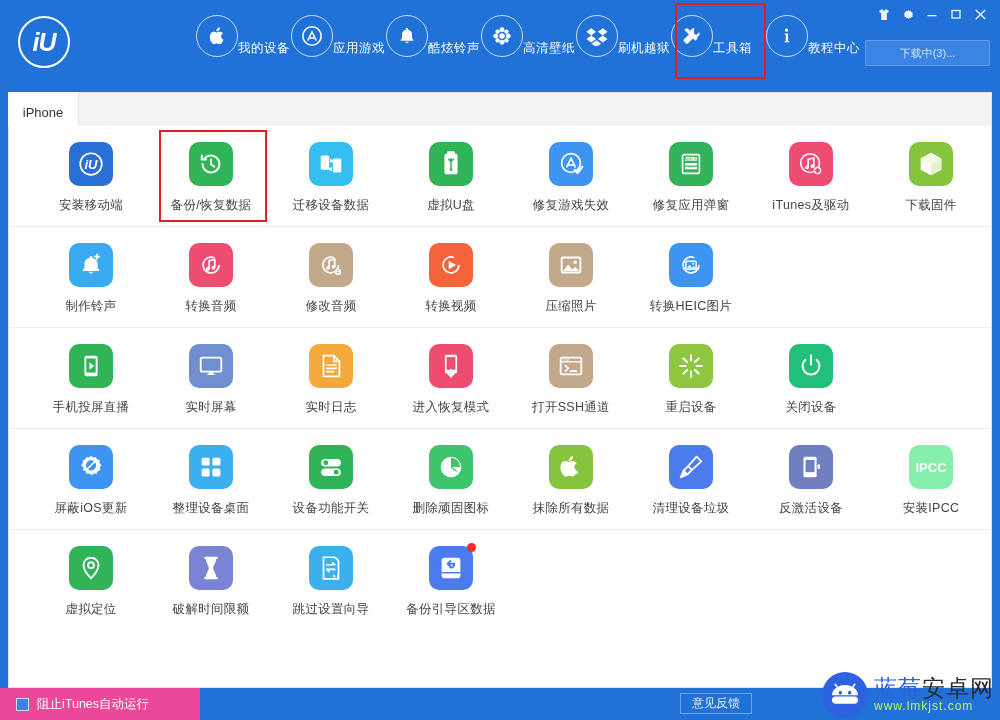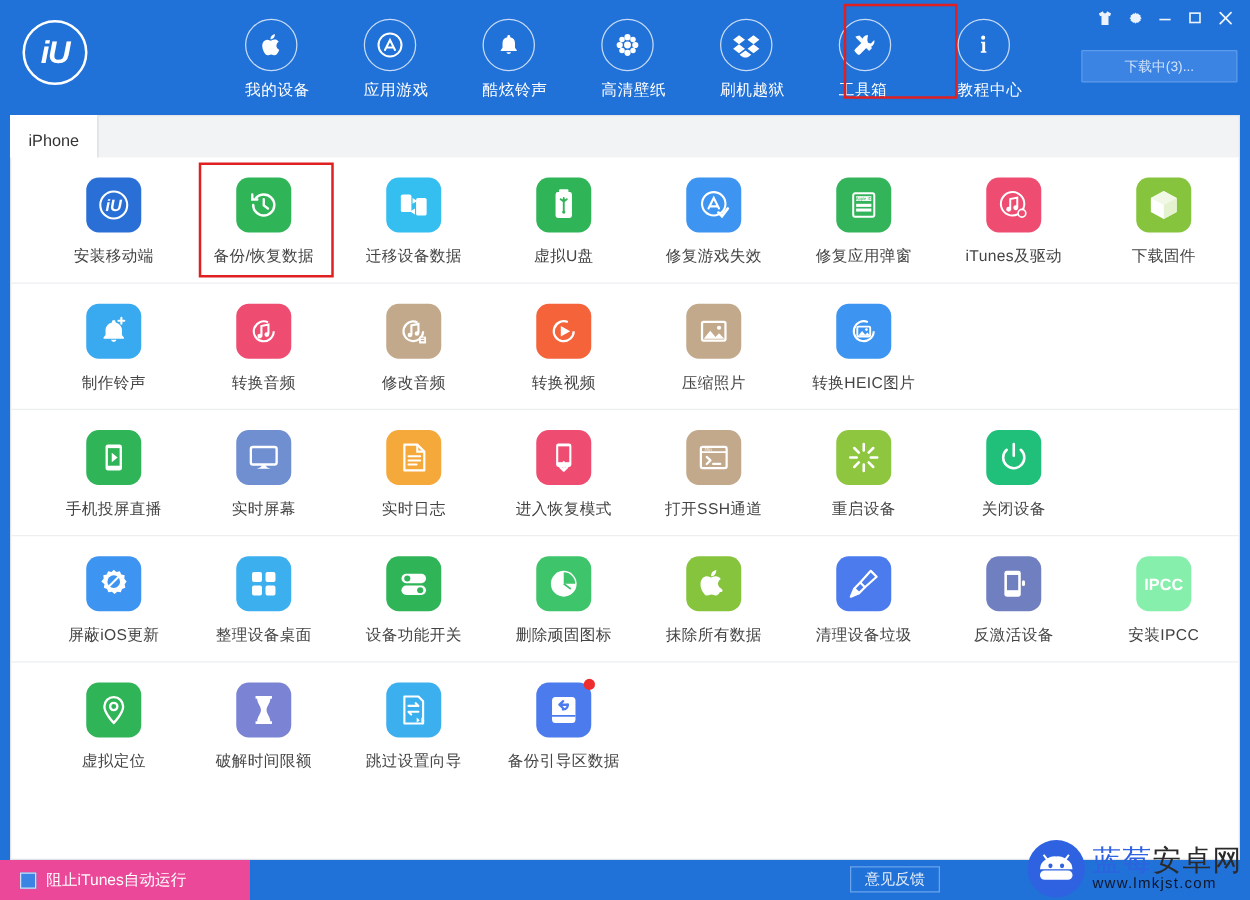--- a/index.html
+++ b/index.html
@@ -19,21 +19,21 @@
     border:2.5px solid #ffffff; display:flex; align-items:center; justify-content:center;
     color:#fff; font-weight:bold; font-size:25px; font-style:italic;
     letter-spacing:-1px;
   }
   .logo-text { margin-left:10px; color:#fff; }
   .logo-title { font-size:25px; font-weight:bold; letter-spacing:2px; line-height:28px; }
   .logo-sub { font-size:14px; line-height:17px; letter-spacing:.5px; }
 
   .nav { position:absolute; left:196px; top:10px; display:flex; }
   .nav-item {
-    width:95px; display:flex; flex-direction:column; align-items:flex-start;
+    width:95px; display:flex; flex-direction:row; align-items:flex-end;
     cursor:pointer; padding-top:5px; position:relative;
   }
   .nav-icon {
     width:42px; height:42px; border-radius:50%;
     border:1.6px solid rgba(255,255,255,.75);
     display:flex; align-items:center; justify-content:center;
     color:#fff;
   }
   .nav-label { color:#fff; font-size:12.5px; margin-top:7px; letter-spacing:.5px; }
   .nav-item.selected::after {
@@ -106,21 +106,21 @@
     border:1px solid #6aa4ec; color:#e6effb; font-size:12px;
     display:flex; align-items:center; justify-content:center; cursor:pointer;
   }
 
   
   .wm { position:absolute; right:6px; bottom:2px; display:flex; align-items:center; }
   .wm-badge { width:46px; height:46px; border-radius:50%; background:#2f62e0; display:flex; align-items:center; justify-content:center; }
   .wm-txt { margin-left:6px; }
   .wm-main { font-size:23px; font-weight:normal; color:#2a2a2a; letter-spacing:1px; line-height:22px; }
   .wm-main .blue { color:#2f62e0; }
-  .wm-sub { font-size:12px; color:#0f172a; letter-spacing:1px; line-height:14px; }
+  .wm-sub { font-size:12px; color:#bef264; letter-spacing:1px; line-height:14px; }
 </style>
 </head>
 <body>
 
 <div id="app">
 
   <div class="header">
 
     <div class="logo-wrap">
       <div class="logo-circle">iU</div>

